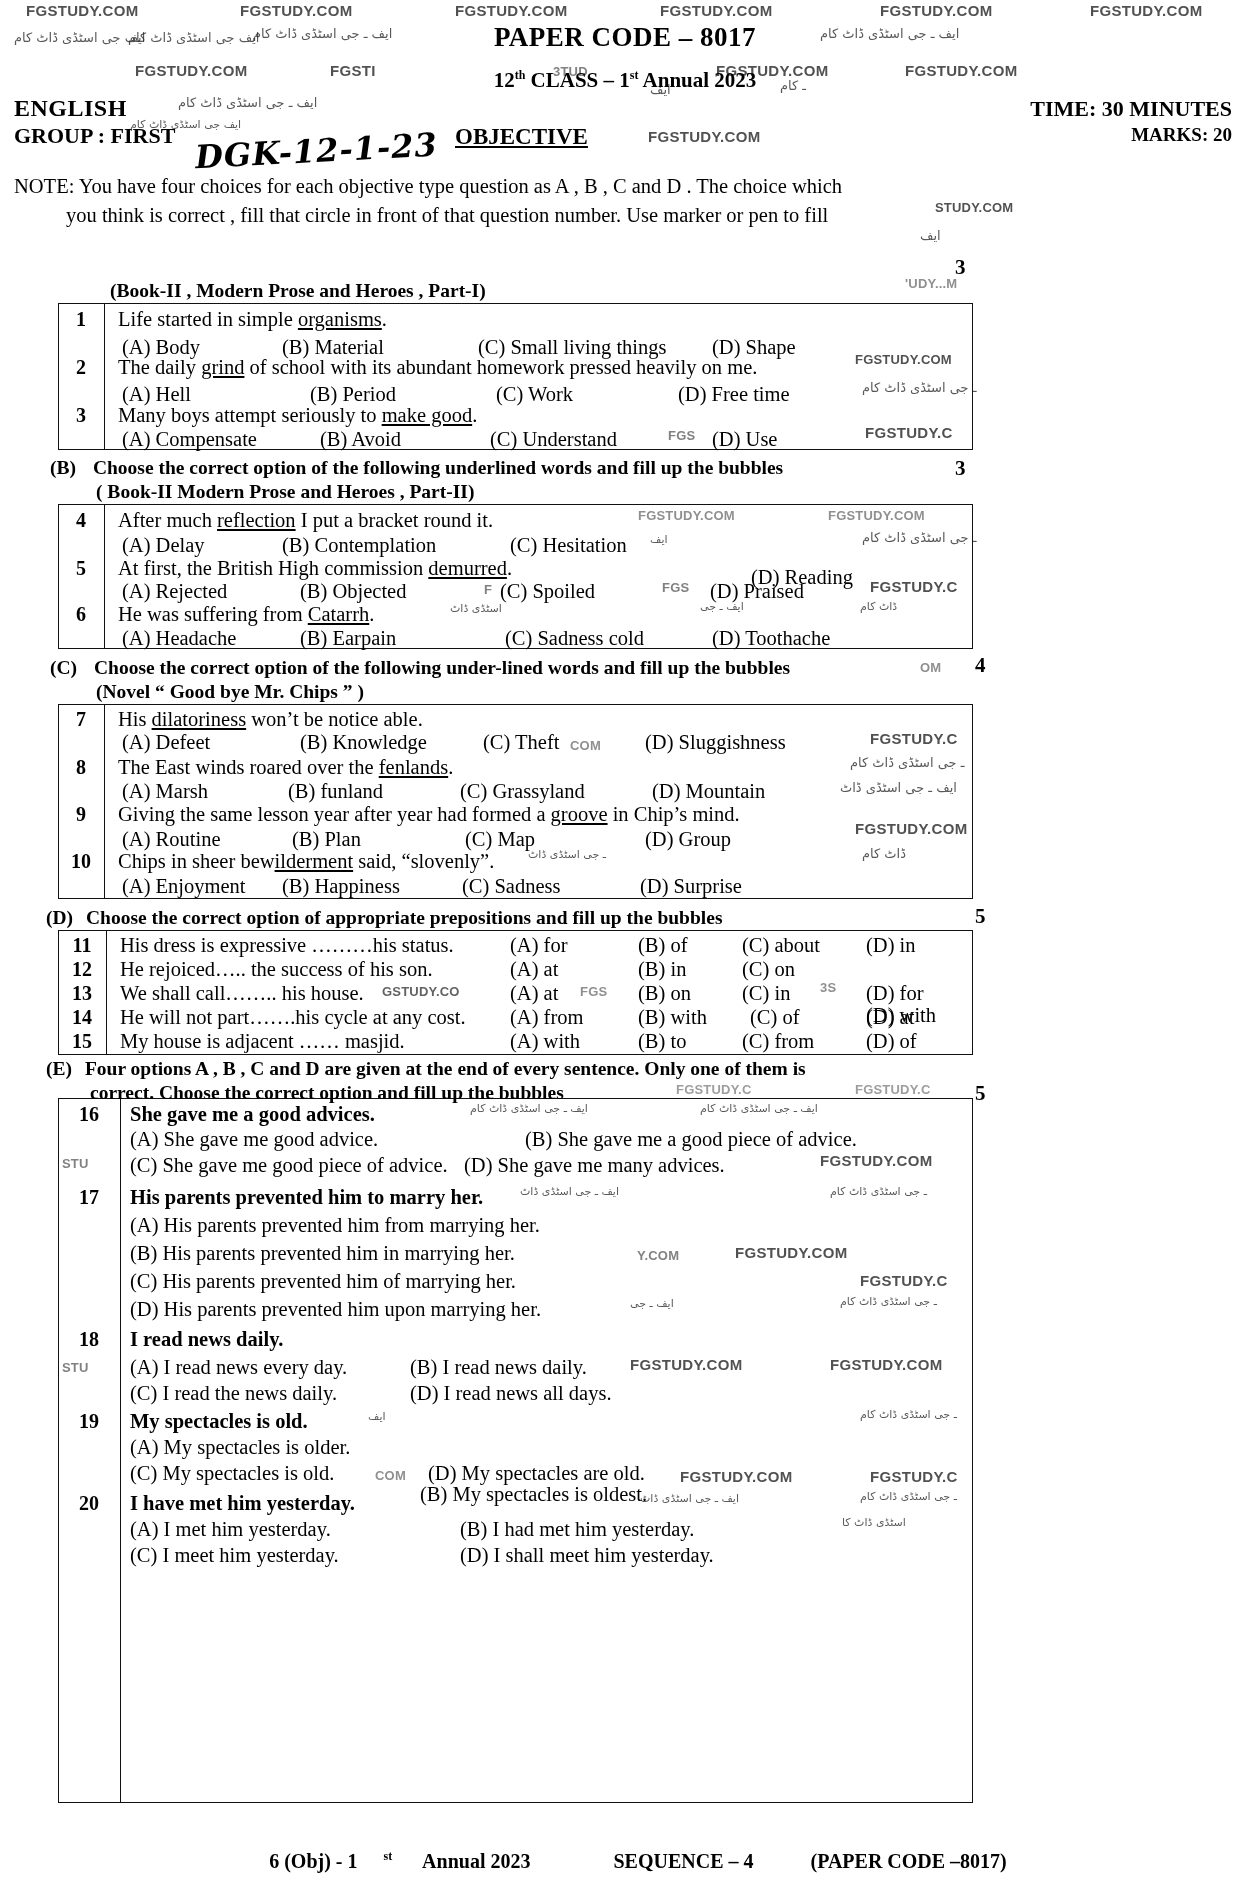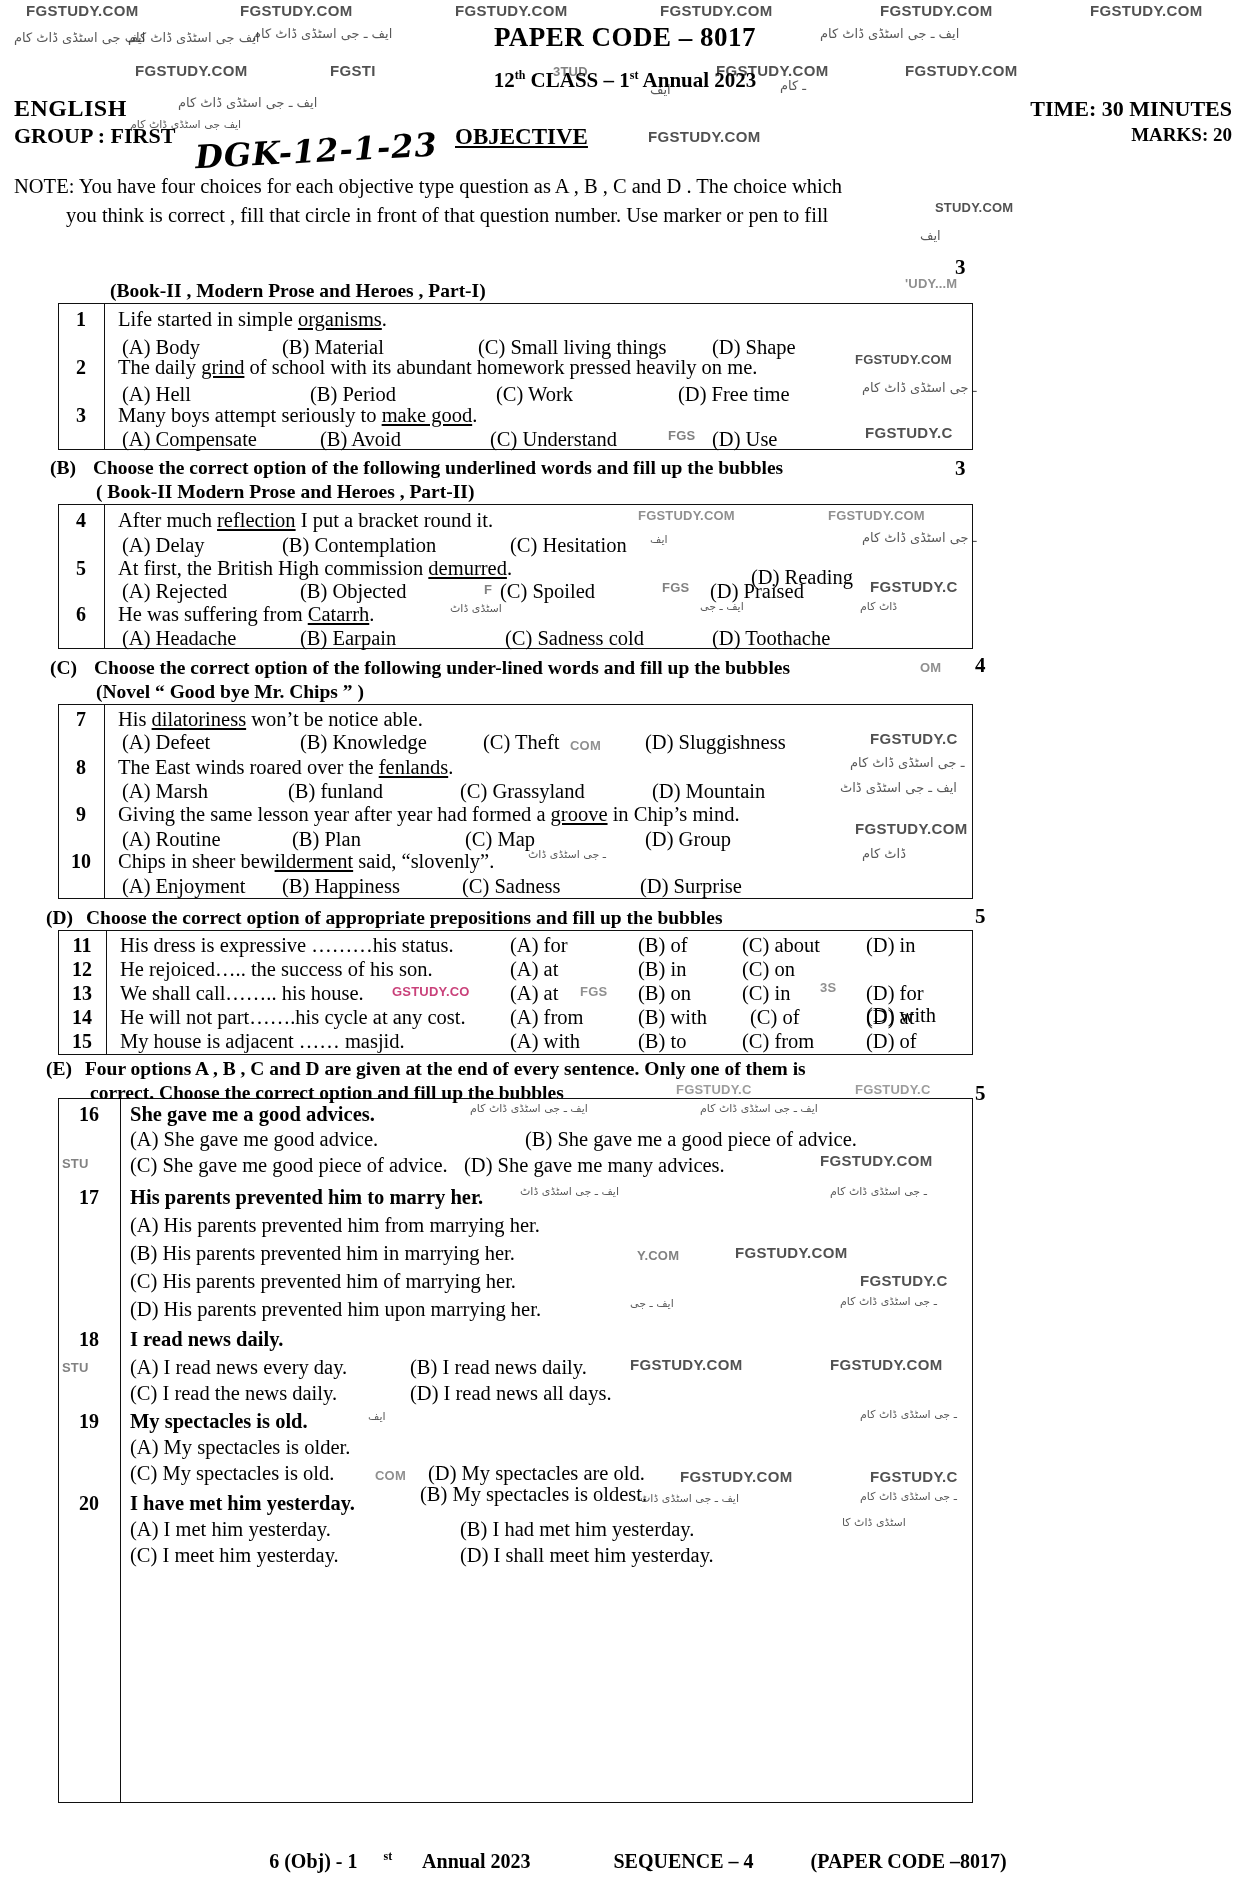--- a/index.html
+++ b/index.html
@@ -403,21 +403,21 @@
 
   <div class="qnum" style="left:58px; top:958px; width:48px;">12</div>
   <div class="qline" style="left:120px; top:958px;">He rejoiced….. the success of his son.</div>
   <div class="opt" style="left:510px; top:958px;">(A) at</div>
   <div class="opt" style="left:638px; top:958px;">(B) in</div>
   <div class="opt" style="left:742px; top:958px;">(C) on</div>
   <div class="opt" style="left:866px; top:958px;margin-top:46px;">(D) with</div>
 
   <div class="qnum" style="left:58px; top:982px; width:48px;">13</div>
   <div class="qline" style="left:120px; top:982px;">We shall call…….. his house.</div>
-  <div class="wm xs" style="left:392px; top:984px; color:#be185d;">GSTUDY.CO</div>
+  <div class="wm xs" style="left:382px; top:984px; color:#404040;">GSTUDY.CO</div>
   <div class="opt" style="left:510px; top:982px;">(A) at</div>
   <div class="wm xs" style="left:580px; top:984px; color:#777;">FGS</div>
   <div class="opt" style="left:638px; top:982px;">(B) on</div>
   <div class="opt" style="left:742px; top:982px;">(C) in</div>
   <div class="wm xs" style="left:820px; top:980px; color:#777;">3S</div>
   <div class="opt" style="left:866px; top:982px;">(D) for</div>
 
   <div class="qnum" style="left:58px; top:1006px; width:48px;">14</div>
   <div class="qline" style="left:120px; top:1006px;">He will not part…….his cycle at any cost.</div>
   <div class="opt" style="left:510px; top:1006px;">(A) from</div>

